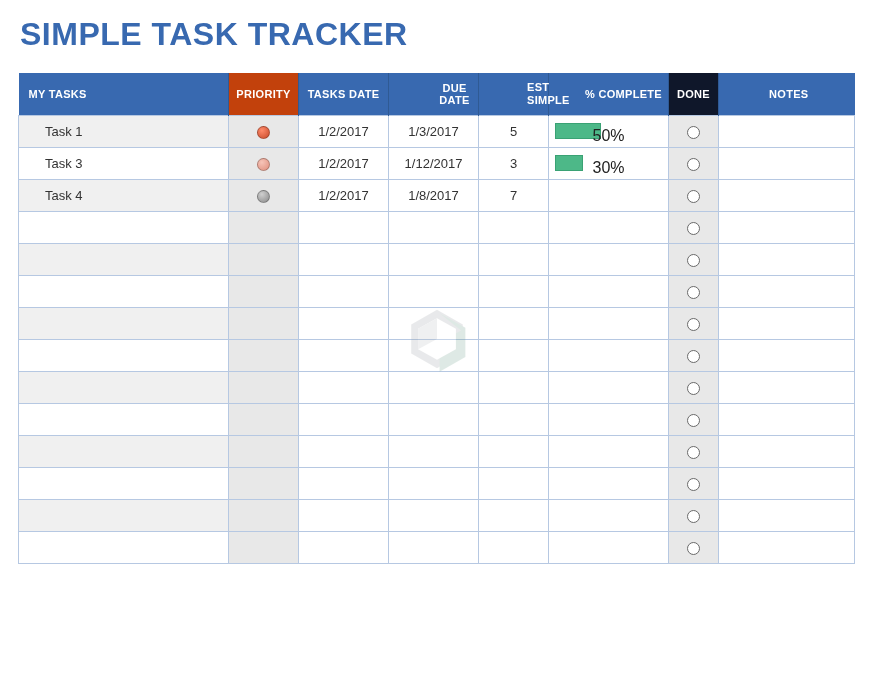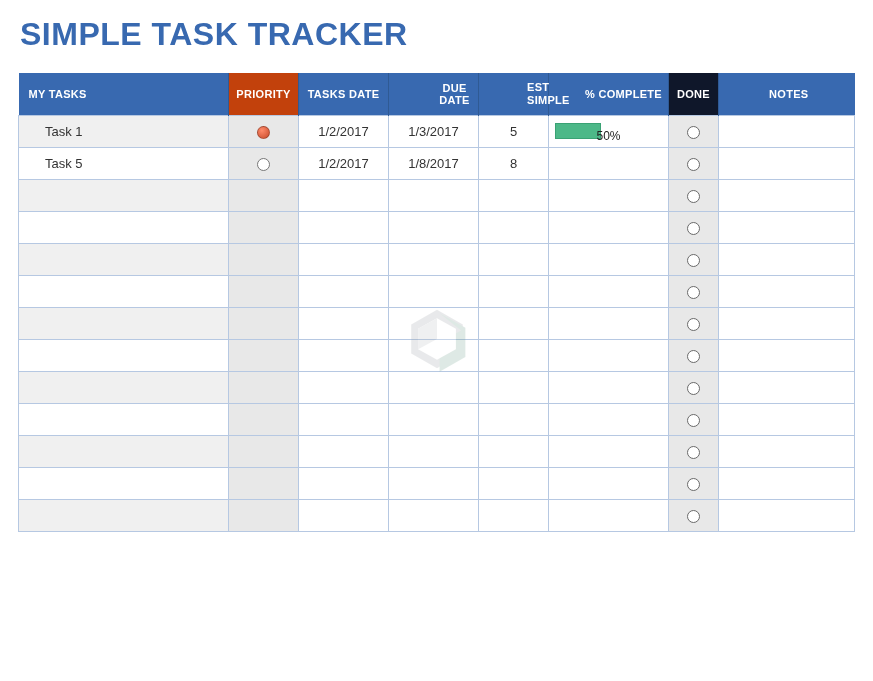--- a/index.html
+++ b/index.html
@@ -73,21 +73,21 @@
     width: 100%; height: 20px;
     display: flex; align-items: center; justify-content: center;
   }
   .progress-bar {
     position: absolute; left: 0; top: 2px; bottom: 2px;
     background: #4db888;
     border: 1px solid #3aa274;
   }
   .progress-label {
     position: relative; z-index: 1;
-    font-size: 12px; color: #222; margin-top: 10px;
+    font-size: 16px; color: #222; margin-top: 10px;
   }
   
   .done-radio {
     width: 13px; height: 13px; border-radius: 50%;
     display: inline-block; vertical-align: middle;
     background: #ffffff;
     border: 1.5px solid #6a6a6a;
   }
   .done-checked {
     width: 15px; height: 15px; border-radius: 50%;
@@ -136,25 +136,40 @@
         <td>
           <div class="progress-wrap">
             <div class="progress-bar" style="width: 50%; max-width: 43%;"></div>
             <span class="progress-label">50%</span>
           </div>
         </td>
         <td class="done-cell"><span class="done-radio"></span></td>
         <td class="notes"></td>
       </tr>
       <tr>
-        <td class="task-name">Task 5</td>
-        <td class="priority-cell"><span class="priority-dot p-none"></span></td>
+        <td class="task-name">Task 3</td>
+        <td class="priority-cell"><span class="priority-dot p-med"></span></td>
+        <td>1/2/2017</td>
+        <td>1/12/2017</td>
+        <td>3</td>
+        <td>
+          <div class="progress-wrap">
+            <div class="progress-bar" style="width: 30%; max-width: 25.8%;"></div>
+            <span class="progress-label">30%</span>
+          </div>
+        </td>
+        <td class="done-cell"><span class="done-radio"></span></td>
+        <td class="notes"></td>
+      </tr>
+      <tr>
+        <td class="task-name">Task 4</td>
+        <td class="priority-cell"><span class="priority-dot p-low"></span></td>
         <td>1/2/2017</td>
         <td>1/8/2017</td>
-        <td>8</td>
+        <td>7</td>
         <td></td>
         <td class="done-cell"><span class="done-radio"></span></td>
         <td class="notes"></td>
       </tr>
       <tr>
         <td class="task-name"></td>
         <td class="priority-cell"></td>
         <td></td>
         <td></td>
         <td></td>

